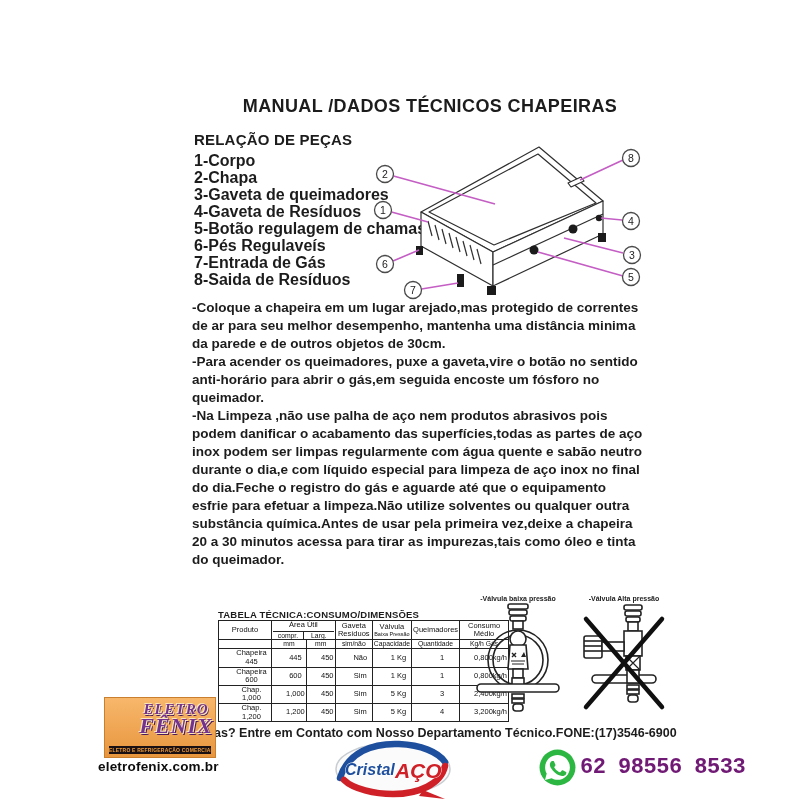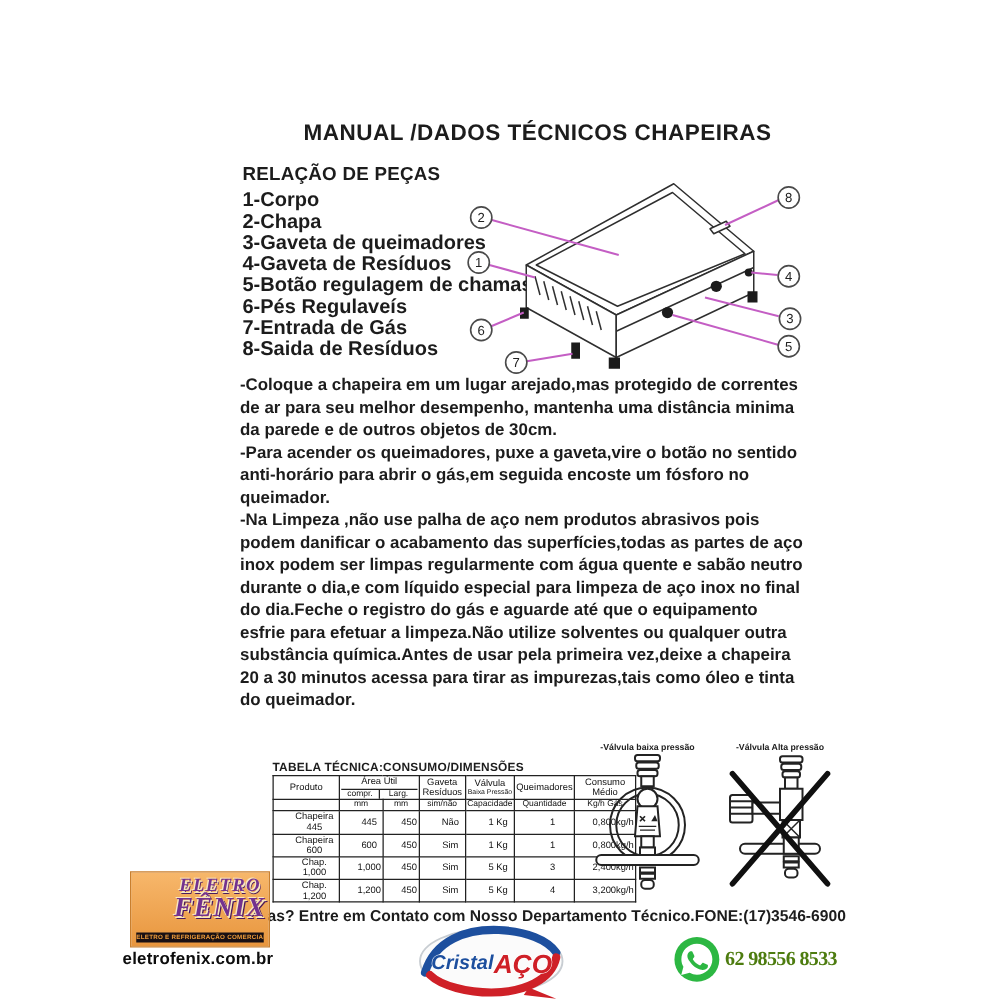--- a/index.html
+++ b/index.html
@@ -57,22 +57,22 @@
                 text-shadow:1px 1px 0 #f8e7c0,-1px -1px 0 #f8e7c0,2px 2px 0 #4a1a5e;}
   .eletro-banner{position:absolute;left:4px;right:4px;bottom:3px;background:#191014;
                  color:#ef9c3a;font-size:5px;line-height:8px;font-weight:bold;letter-spacing:.2px;
                  white-space:nowrap;overflow:hidden;}
   .eletro-site{position:absolute;left:98px;top:759px;width:124px;
                font-size:13.5px;font-weight:bold;color:#0d0d0d;letter-spacing:.2px;}
 
   .cristal-logo{position:absolute;left:333px;top:740px;}
 
   .whatsapp{position:absolute;left:539px;top:749px;display:flex;align-items:center;}
-  .wa-number{font-size:16px;font-weight:600;letter-spacing:-0.5px;margin-left:4px;color:#4d7c0f;
-             font-family:Liberation Serif, serif;}
+  .wa-number{font-size:22px;font-weight:600;letter-spacing:-0.5px;margin-left:4px;color:#701a75;
+             font-family:Liberation Mono, monospace;}
 </style>
 </head>
 <body>
 
 <div class="page">
 
   <h1 class="title">MANUAL /DADOS TÉCNICOS CHAPEIRAS</h1>
 
   <div class="parts-heading">RELAÇÃO DE PEÇAS</div>
   <div class="parts-list">

